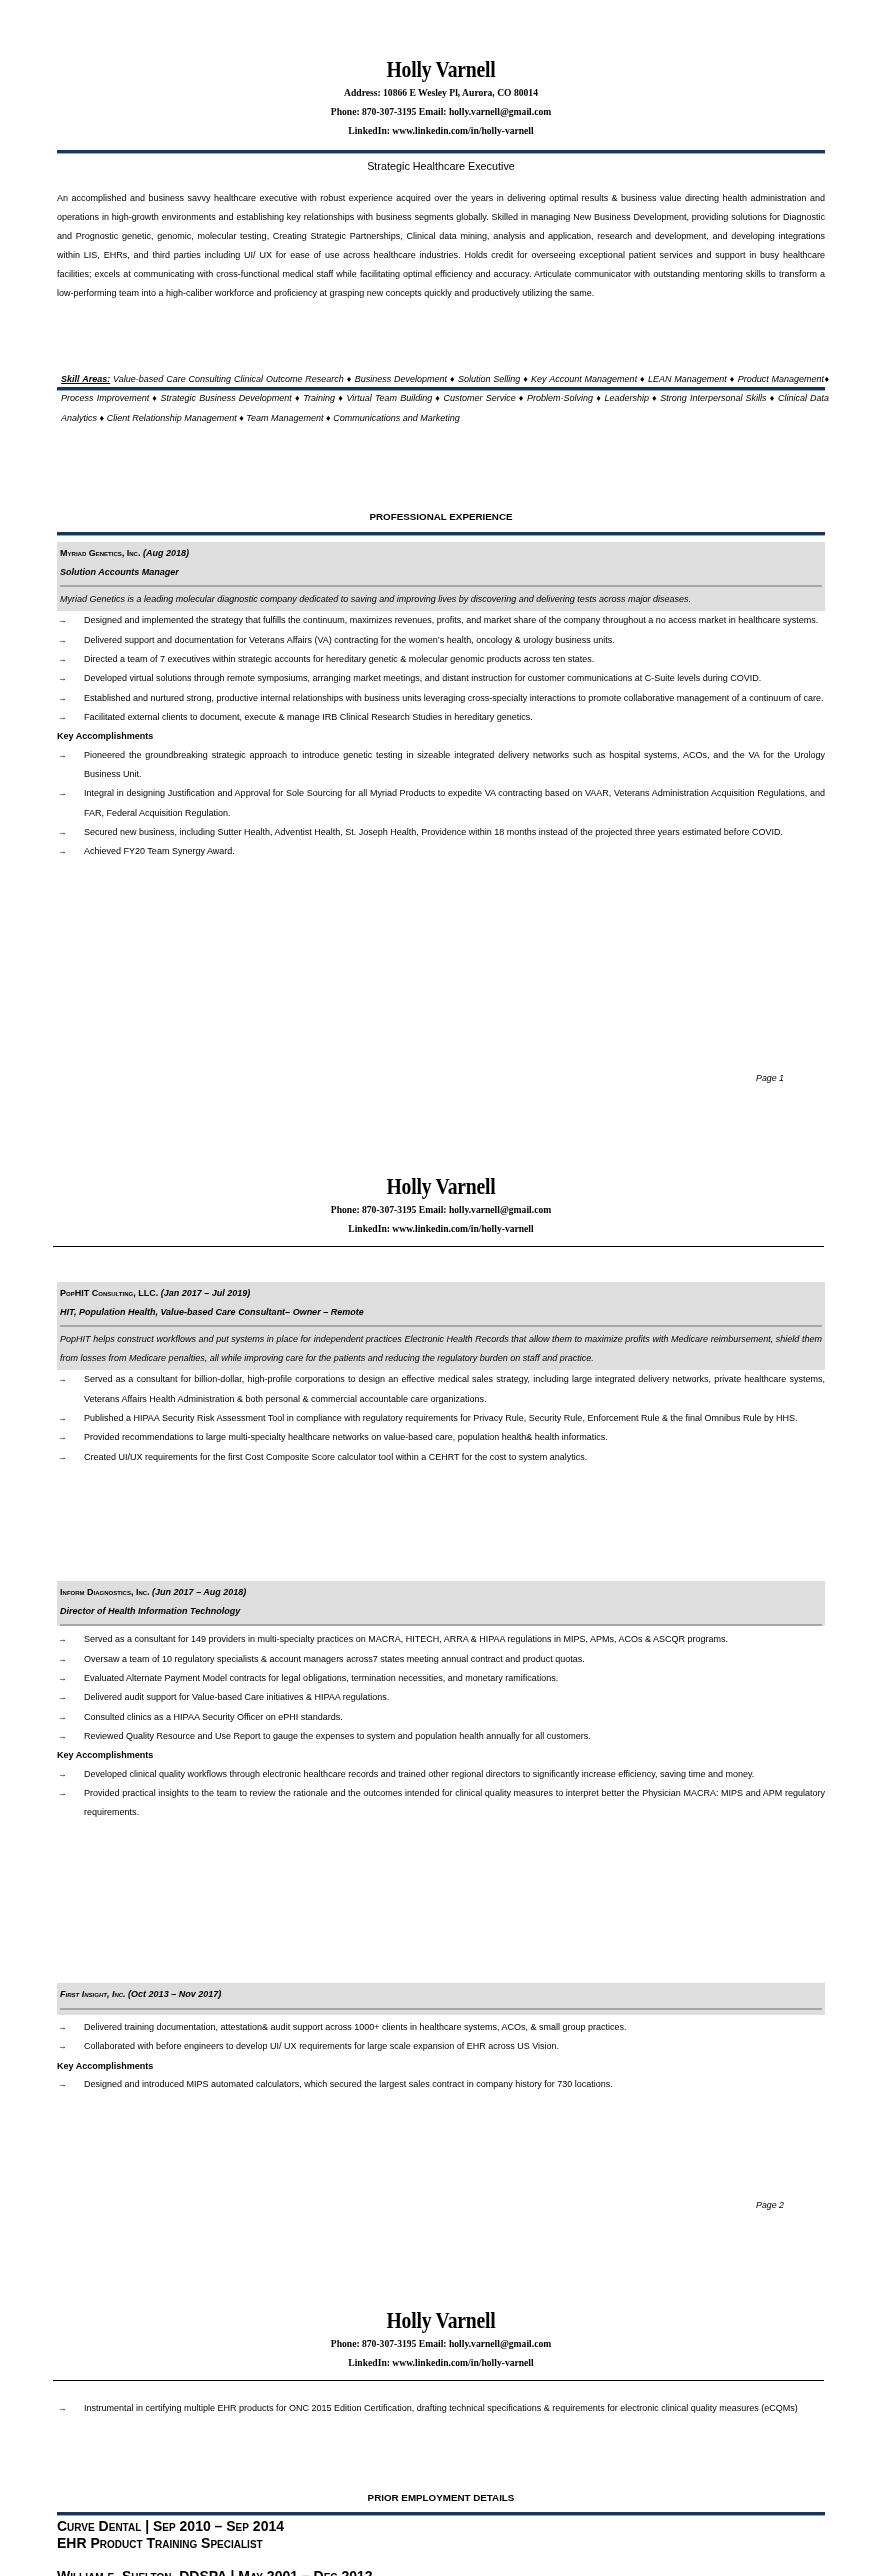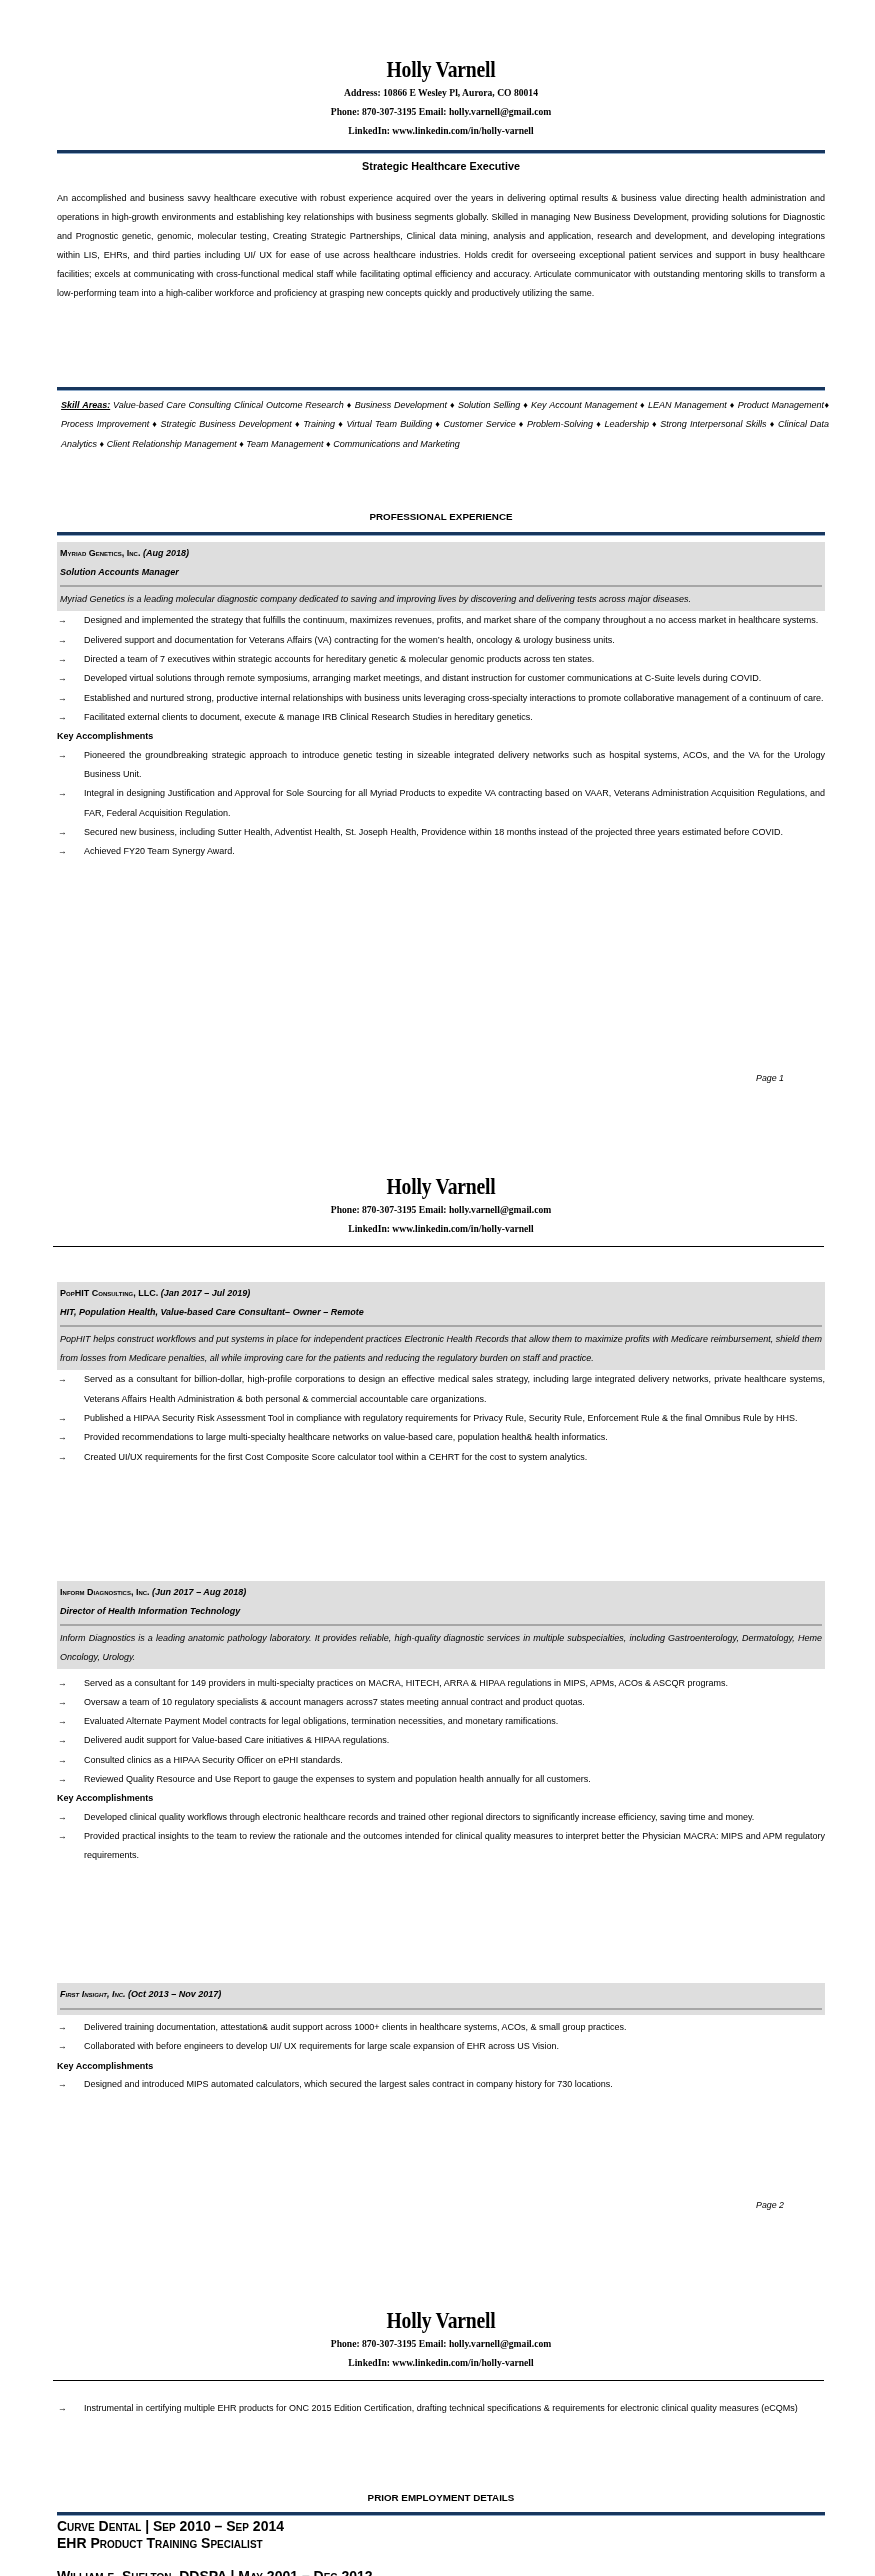--- a/index.html
+++ b/index.html
@@ -6,21 +6,21 @@
   body { width:876px; height:3400px; position:relative; font-family:"Liberation Sans", sans-serif; color:#000; overflow:hidden; }
   .page { position:absolute; left:0; width:836px; height:1133px; }
   .p1 { top:0; } .p2 { top:1133px; } .p3 { top:2267px; }
   .content { position:absolute; left:57px; width:768px; }
   .hdr { text-align:center; font-family:"Liberation Serif", serif; font-weight:bold; }
   .hdr .name { font-size:24px; line-height:27px; transform:scaleX(0.82); letter-spacing:-0.3px; }
   .hdr .line { font-size:11.3px; line-height:19px; transform:scaleX(0.85); }
   .rule-blue { height:3.1px; background:#17365d; border-bottom:0.5px solid #8ea9c8; }
   .rule-black { height:1px; background:#000; }
   .body-text { font-size:9px; line-height:19px; text-align:justify; transform-origin:left top; }
-  .title-center { text-align:center; font-weight:bold; font-size:10.8px; }
+  .title-center { text-align:center; font-weight:normal; font-size:10.8px; }
   .sec-title { text-align:center; font-weight:bold; font-size:9.8px; letter-spacing:0px; }
   .skills { font-style:italic; font-size:9px; line-height:19.3px; text-align:justify; padding:0 0 0 4.1px; }
   .skills .lbl { font-weight:bold; text-decoration:underline; }
   .job-box { background:#dedede; padding:2.1px 3.1px 0 3.1px; }
   .job-co { font-weight:bold; font-size:9px; line-height:18.5px; font-variant:small-caps; }
   .job-co .dt { font-style:italic; font-variant:normal; }
   .job-title { font-weight:bold; font-style:italic; font-size:9px; line-height:18.5px; }
   .job-sep { height:2.1px; background:#a6a6a6; margin:4.1px 0 3.1px 0; }
   .job-desc { font-style:italic; font-size:9px; line-height:19px; text-align:justify; padding-bottom:2.1px; }
   ul.arrows { list-style:none; margin:0; padding:0; }
@@ -37,21 +37,21 @@
   <div class="content hdr" style="top:56px;">
     <div class="name">Holly Varnell</div>
     <div class="line">Address: 10866 E Wesley Pl, Aurora, CO 80014</div>
     <div class="line">Phone:  870-307-3195 Email: holly.varnell@gmail.com</div>
     <div class="line">LinkedIn: www.linkedin.com/in/holly-varnell</div>
   </div>
   <div class="content rule-blue" style="top:150px;"></div>
   <div class="content title-center" style="top:160px;">Strategic Healthcare Executive</div>
   <div class="content body-text" style="top:189px;">An accomplished and business savvy healthcare executive with robust experience acquired over the years in delivering optimal results &amp; business value directing health administration and operations in high-growth environments and establishing key relationships with business segments globally. Skilled in managing New Business Development, providing solutions for Diagnostic and Prognostic genetic, genomic, molecular testing, Creating Strategic Partnerships, Clinical data mining, analysis and application, research and development, and developing integrations within LIS, EHRs, and third parties including UI/ UX for ease of use across healthcare industries. Holds credit for overseeing exceptional patient services and support in busy healthcare facilities; excels at communicating with cross-functional medical staff while facilitating optimal efficiency and accuracy. Articulate communicator with outstanding mentoring skills to transform a low-performing team into a high-caliber workforce and proficiency at grasping new concepts quickly and productively utilizing the same.</div>
   <div class="content rule-blue" style="top:387px; height:2.6px;"></div>
-  <div class="content skills" style="top:396px;">
+  <div class="content skills" style="top:370px;">
     <span class="lbl">Skill Areas:</span><span> Value-based Care Consulting Clinical Outcome Research  ♦ Business Development ♦ Solution Selling ♦ Key Account Management ♦ LEAN Management ♦ Product Management♦ Process Improvement ♦ Strategic Business Development  ♦ Training ♦ Virtual Team Building  ♦ Customer Service ♦ Problem-Solving ♦ Leadership ♦ Strong Interpersonal Skills ♦ Clinical Data Analytics ♦ Client Relationship Management ♦ Team Management ♦ Communications and Marketing</span>
   </div>
   <div class="content sec-title" style="top:511px;">PROFESSIONAL EXPERIENCE</div>
   <div class="content rule-blue" style="top:532px; height:2.6px;"></div>
 
   <div class="content" style="top:542px;">
     <div class="job-box">
       <div class="job-co"><span>Myriad Genetics, Inc.</span><span class="dt"> (Aug 2018)</span></div>
       <div class="job-title">Solution Accounts Manager</div>
       <div class="job-sep"></div>
@@ -97,21 +97,20 @@
       <li><span class="arr">→</span><span>Provided recommendations to large multi-specialty healthcare networks on value-based care, population health&amp; health informatics.</span></li>
       <li><span class="arr">→</span><span>Created UI/UX requirements for the first Cost Composite Score calculator tool within a CEHRT for the cost to system analytics.</span></li>
     </ul>
   </div>
 
   <div class="content" style="top:448px;">
     <div class="job-box">
       <div class="job-co"><span>Inform Diagnostics, Inc.</span><span class="dt"> (Jun 2017 – Aug 2018)</span></div>
       <div class="job-title">Director of Health Information Technology</div>
       <div class="job-sep"></div>
-      <div class="job-desc">Inform Diagnostics is a leading anatomic pathology laboratory. It provides reliable, high-quality diagnostic services in multiple subspecialties, including Gastroenterology, Dermatology, Heme Oncology, Urology.</div>
     </div>
     <ul class="arrows" style="margin-top:4.1px;">
       <li><span class="arr">→</span><span>Served as a consultant for 149 providers in multi-specialty practices on MACRA, HITECH, ARRA &amp; HIPAA regulations in MIPS, APMs, ACOs &amp; ASCQR programs.</span></li>
       <li><span class="arr">→</span><span>Oversaw a team of 10 regulatory specialists &amp; account managers across7 states meeting annual contract and product quotas.</span></li>
       <li><span class="arr">→</span><span>Evaluated Alternate Payment Model contracts for legal obligations, termination necessities, and monetary ramifications.</span></li>
       <li><span class="arr">→</span><span>Delivered audit support for Value-based Care initiatives &amp; HIPAA regulations.</span></li>
       <li><span class="arr">→</span><span>Consulted clinics as a HIPAA Security Officer on ePHI standards.</span></li>
       <li><span class="arr">→</span><span>Reviewed Quality Resource and Use Report to gauge the expenses to system and population health annually for all customers.</span></li>
     </ul>
     <div class="ka">Key Accomplishments</div>

